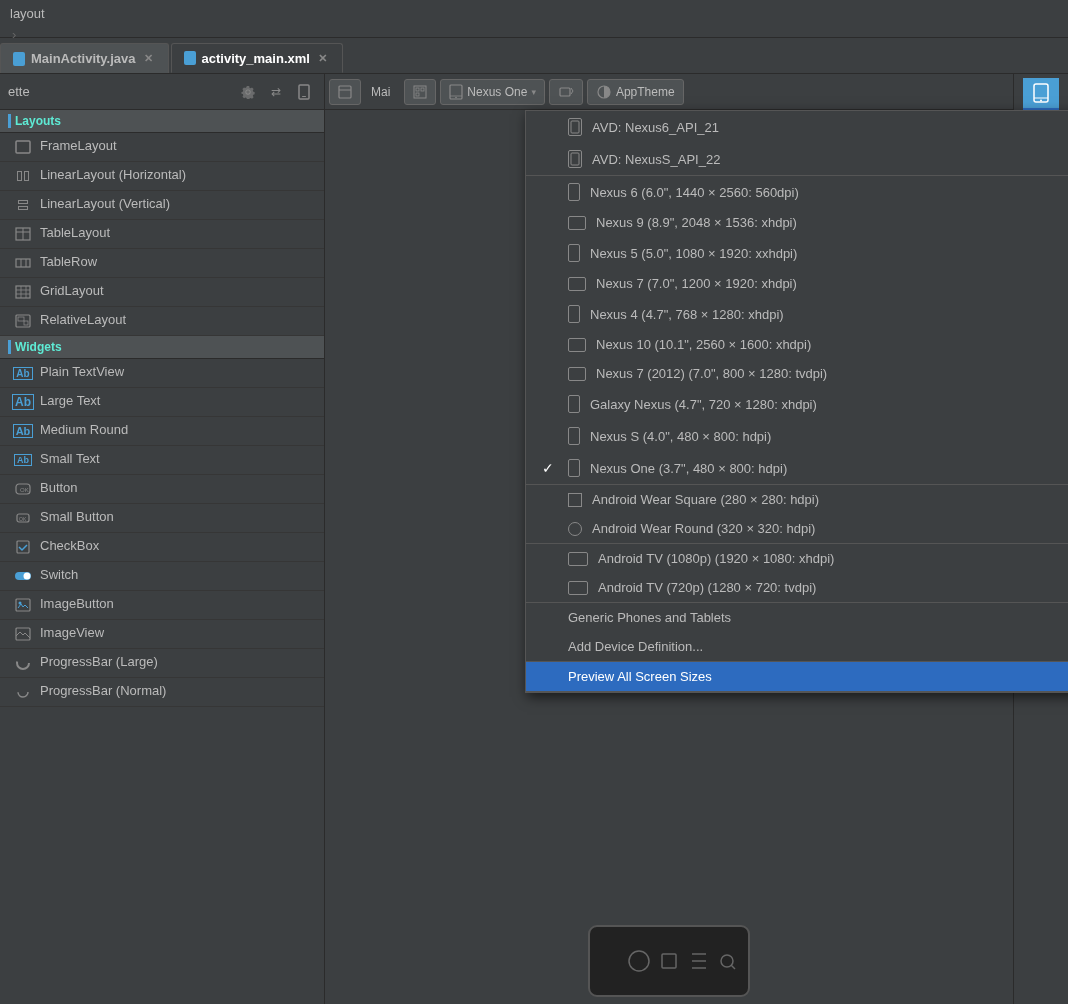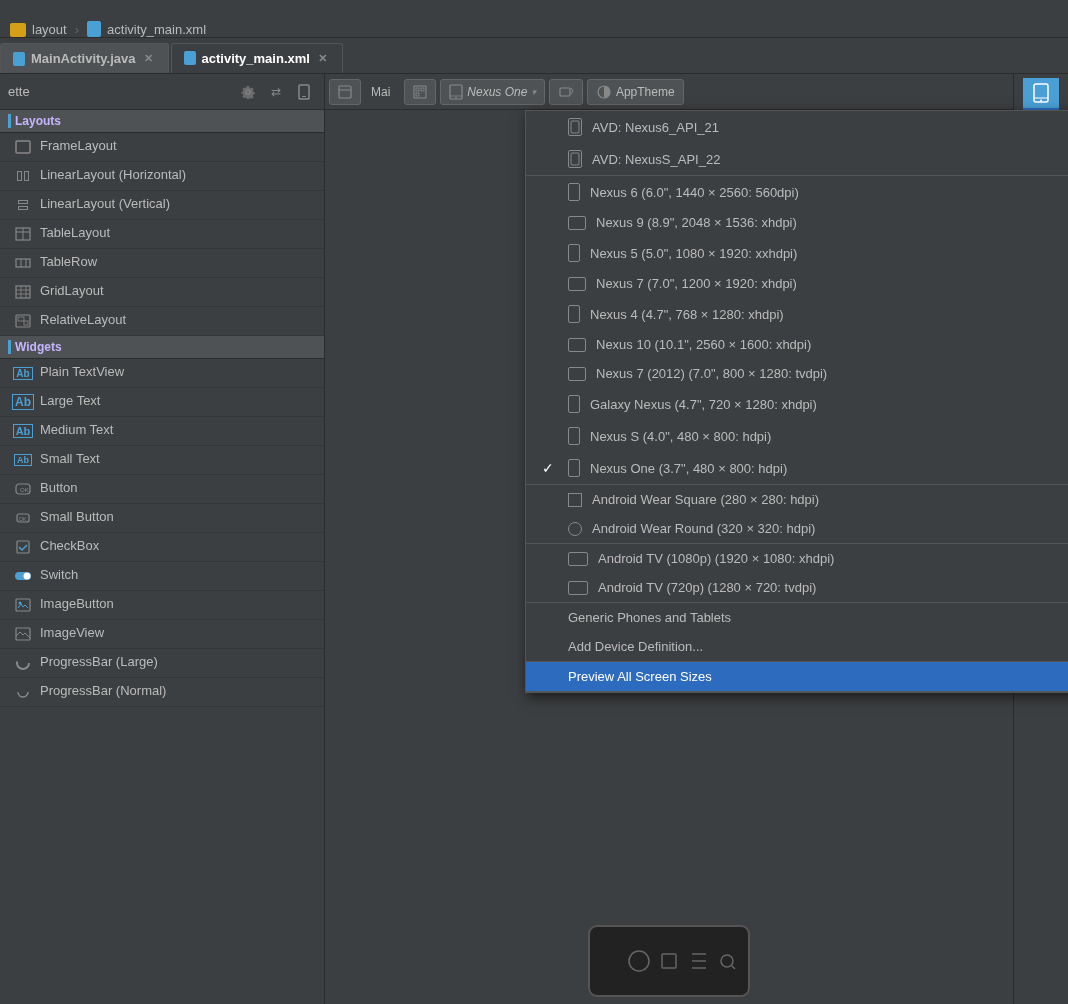--- a/index.html
+++ b/index.html
@@ -12,24 +12,25 @@
       color: #bbbbbb;
       overflow: hidden;
       position: relative;
     }
 
     
     .title-bar {
       height: 38px;
       background: #3c3f41;
       display: flex;
-      align-items: flex-end;
+      align-items: flex-start;
       padding: 0 10px;
       gap: 6px;
       border-bottom: 1px solid #2b2b2b;
+      flex-direction: column;
     }
     .title-bar-separator {
       color: #666;
       margin: 0 2px;
     }
     .folder-icon-yellow {
       width: 16px; height: 14px;
       background: #d4a017;
       border-radius: 2px;
       position: relative;
@@ -115,21 +116,21 @@
       border-radius: 3px;
       color: #888;
       font-size: 14px;
     }
 
     .section-header {
       background: #4e5254;
       padding: 4px 8px;
       font-size: 12px;
       font-weight: bold;
-      color: #c4b5fd;
+      color: #5eead4;
       display: flex;
       align-items: center;
       gap: 4px;
       border-bottom: 1px solid #2b2b2b;
     }
     .section-bar {
       width: 3px; height: 14px;
       background: #4a9fd5;
       display: inline-block;
     }
@@ -402,21 +403,21 @@
     <div class="palette-item">
       <div class="widget-icon">
         <span style="font-size:12px;font-weight:bold;color:#4a9fd5;border:1px solid #4a9fd5;padding:0 2px;">Ab</span>
       </div>
       <span>Large Text</span>
     </div>
     <div class="palette-item">
       <div class="widget-icon">
         <span style="font-size:11px;font-weight:bold;color:#4a9fd5;border:1px solid #4a9fd5;padding:0 2px;">Ab</span>
       </div>
-      <span>Medium Text</span>
+      <span>Medium Round</span>
     </div>
     <div class="palette-item">
       <div class="widget-icon">
         <span style="font-size:9px;font-weight:bold;color:#4a9fd5;border:1px solid #4a9fd5;padding:0 2px;">Ab</span>
       </div>
       <span>Small Text</span>
     </div>
     <div class="palette-item">
       <div class="widget-icon">
         <svg width="16" height="12" viewBox="0 0 16 12">
@@ -504,21 +505,21 @@
 
       <div class="toolbar-btn" style="margin-left:4px;">
         <svg width="14" height="14" viewBox="0 0 14 14" fill="none">
           <rect x="1" y="1" width="12" height="12" stroke="#888" stroke-width="1"></rect>
           <rect x="3" y="3" width="3" height="3" stroke="#888" stroke-width="0.8"></rect>
           <rect x="8" y="3" width="3" height="3" stroke="#888" stroke-width="0.8"></rect>
           <rect x="3" y="8" width="3" height="3" stroke="#888" stroke-width="0.8"></rect>
         </svg>
       </div>
 
-      <div class="toolbar-btn" style="position:relative;font-style:italic;">
+      <div class="toolbar-btn" style="position:relative;">
         <svg width="14" height="16" viewBox="0 0 14 16" fill="none">
           <rect x="1" y="1" width="12" height="14" rx="1" stroke="#888" stroke-width="1.2"></rect>
           <line x1="1" y1="12" x2="13" y2="12" stroke="#888" stroke-width="0.8"></line>
           <circle cx="7" cy="13.5" r="0.8" fill="#888"></circle>
         </svg>
         <span>Nexus One</span>
         <span class="dropdown-arrow">▾</span>
       </div>
 
       <div class="toolbar-btn">

